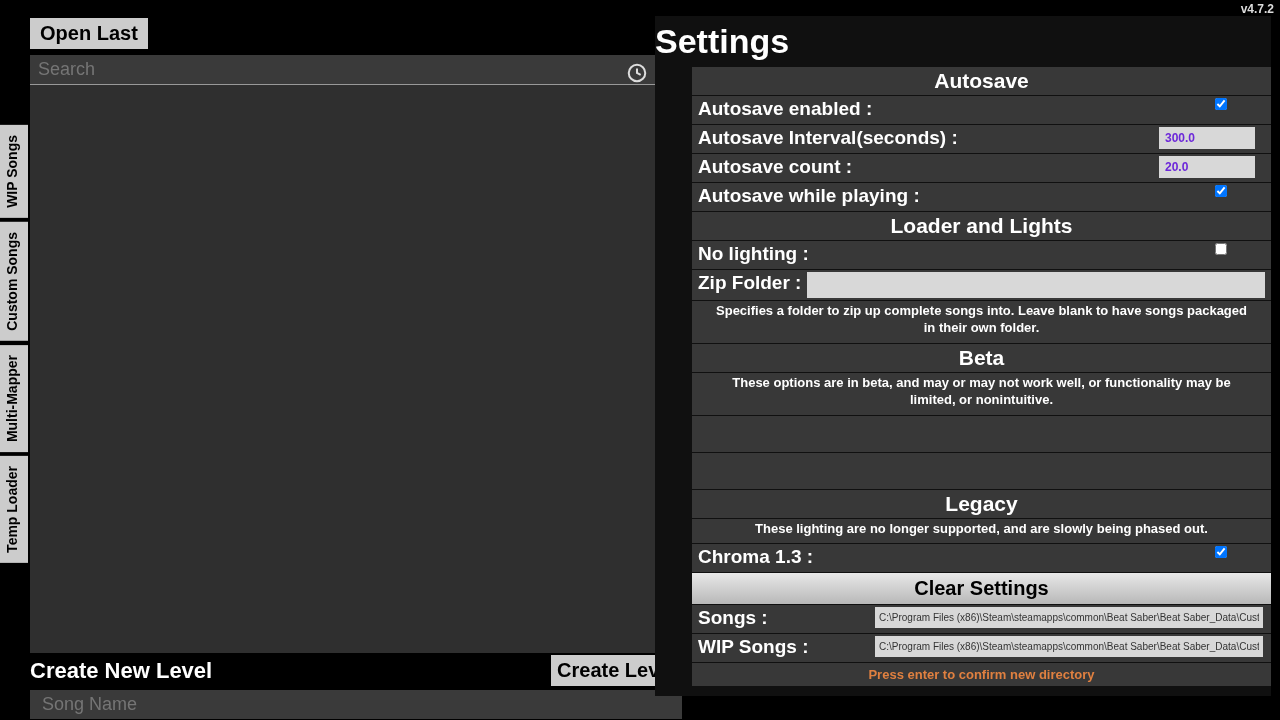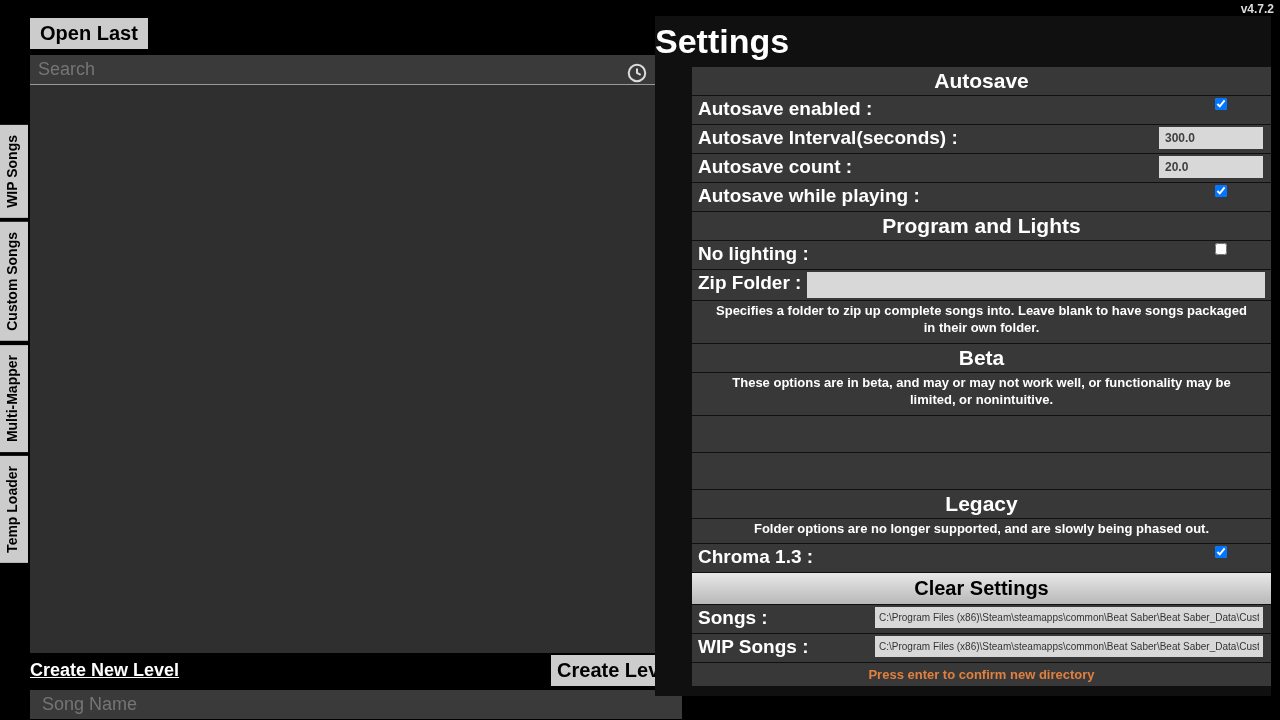--- a/index.html
+++ b/index.html
@@ -88,24 +88,23 @@
 }
 .create-section {
   margin-top: 2px;
 }
 .create-header {
   display: flex;
   justify-content: space-between;
   align-items: center;
 }
 .create-title {
-  font-size: 18px;
+  font-size: 22px;
   font-weight: bold;
   color: #fff;
-  text-decoration: underline;
 }
 .create-btn {
   background: #ccc;
   color: #000;
   font-size: 20px;
   font-weight: bold;
   padding: 4px 6px;
   cursor: pointer;
 }
 .song-name-input {
@@ -164,28 +163,28 @@
   font-weight: bold;
   flex: 0 0 auto;
 }
 .setting-row .spacer { flex: 1; }
 .setting-row input[type="checkbox"] {
   width: 12px;
   height: 12px;
   margin-right: 38px;
 }
 .setting-row .num-input {
-  width: 104px;
+  width: 96px;
   background: #d8d8d8;
-  color: #404040;
+  color: #6d28d9;
   border: none;
   font-size: 12px;
   font-weight: bold;
   padding: 4px 6px;
-  margin-right: 2px;
+  margin-right: 10px;
 }
 .setting-row .text-input {
   flex: 1;
   background: #d8d8d8;
   color: #000;
   border: none;
   font-size: 12px;
   padding: 6px 4px;
   margin-left: 6px;
 }
@@ -288,39 +287,39 @@
       <span class="label">Autosave count :</span>
       <span class="spacer"></span>
       <input class="num-input" value="20.0" style="">
     </div>
     <div class="setting-row">
       <span class="label">Autosave while playing :</span>
       <span class="spacer"></span>
       <input type="checkbox" checked="" style="">
     </div>
 
-    <div class="section-head">Program and Lights</div>
+    <div class="section-head">Loader and Lights</div>
     <div class="setting-row">
       <span class="label">No lighting :</span>
       <span class="spacer"></span>
       <input type="checkbox" style="">
     </div>
     <div class="setting-row">
       <span class="label">Zip Folder :</span>
       <input class="text-input" value="" style="">
     </div>
     <div class="desc">Specifies a folder to zip up complete songs into. Leave blank to have songs packaged in their own folder.</div>
 
     <div class="section-head">Beta</div>
     <div class="desc">These options are in beta, and may or may not work well, or functionality may be limited, or nonintuitive.</div>
     <div class="empty-row"></div>
     <div class="empty-row"></div>
 
     <div class="section-head">Legacy</div>
-    <div class="desc">Folder options are no longer supported, and are slowly being phased out.</div>
+    <div class="desc">These lighting are no longer supported, and are slowly being phased out.</div>
     <div class="setting-row">
       <span class="label">Chroma 1.3 :</span>
       <span class="spacer"></span>
       <input type="checkbox" checked="" style="">
     </div>
 
     <div class="clear-btn">Clear Settings</div>
 
     <div class="setting-row">
       <span class="label">Songs :</span>

